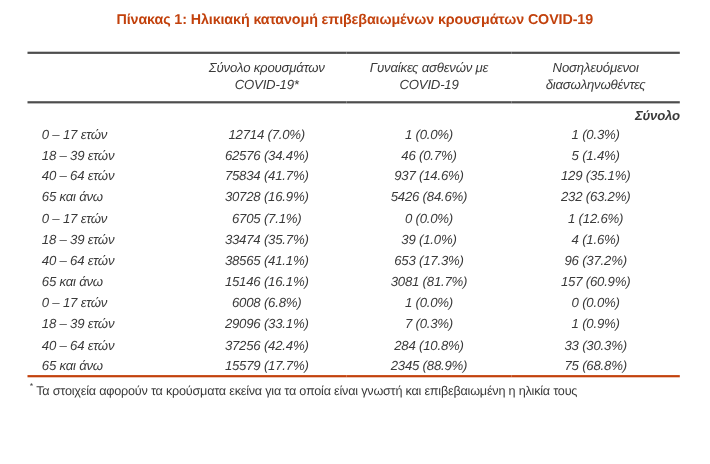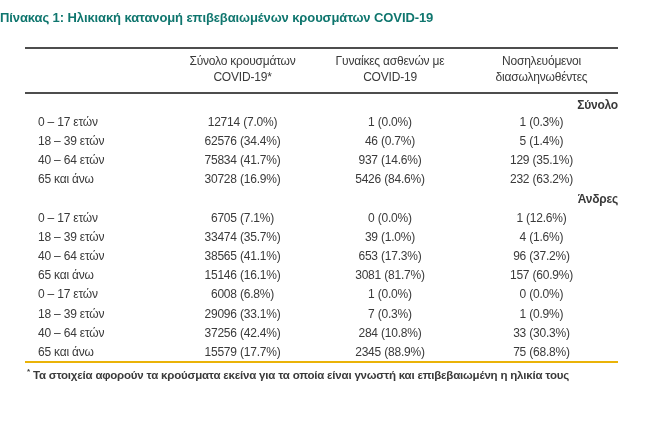--- a/index.html
+++ b/index.html
@@ -8,37 +8,39 @@
     background: #ffffff;
     font-family: "Liberation Sans", sans-serif;
     color: #3a3a3a;
     overflow: hidden;
   }
   .page { position: relative; width: 645px; height: 422px; }
 
   .title {
     position: absolute;
     top: 10px; left: 0; width: 645px;
+    text-align: center;
     font-size: 13px;
     font-weight: 600;
     letter-spacing: -0.1px;
-    color: #0f766e;
+    color: #c2410c;
   }
 
   .table-wrap {
     position: absolute;
     top: 47px; left: 25px; width: 593px;
   }
 
   table {
     width: 593px;
     border-collapse: collapse;
     table-layout: fixed;
     border-top: 2px solid #4d4d4d;
-    border-bottom: 2px solid #eab308;
+    border-bottom: 2px solid #c2410c;
+    font-style: italic;
   }
   col.c1 { width: 145px; }
   col.c2 { width: 145px; }
   col.c3 { width: 150px; }
   col.c4 { width: 153px; }
 
   thead th {
     height: 45px;
     vertical-align: middle;
     text-align: center;
@@ -65,21 +67,20 @@
   td.age { padding-left: 13px; }
   td.num { text-align: center; }
   tr.first-section td { padding-top: 3px; }
 
   .footnote {
     margin-top: 4px;
     padding-left: 2px;
     font-size: 11.5px;
     letter-spacing: -0.2px;
     color: #3a3a3a;
-    font-weight: bold;
   }
   .footnote sup { font-size: 8px; margin-right: 3px; }
 </style>
 </head>
 <body>
 
 <div class="page">
 
   <div class="title">Πίνακας 1: Ηλικιακή κατανομή επιβεβαιωμένων κρουσμάτων COVID-19</div>
 
@@ -132,23 +133,20 @@
           <td class="num">129 (35.1%)</td>
         </tr>
         <tr>
           <td class="age">65 και άνω</td>
           <td class="num">30728 (16.9%)</td>
           <td class="num">5426 (84.6%)</td>
           <td class="num">232 (63.2%)</td>
         </tr>
 
         <tr>
-          <td class="section" colspan="4">Άνδρες</td>
-        </tr>
-        <tr>
           <td class="age">0 – 17 ετών</td>
           <td class="num">6705 (7.1%)</td>
           <td class="num">0 (0.0%)</td>
           <td class="num">1 (12.6%)</td>
         </tr>
         <tr>
           <td class="age">18 – 39 ετών</td>
           <td class="num">33474 (35.7%)</td>
           <td class="num">39 (1.0%)</td>
           <td class="num">4 (1.6%)</td>

